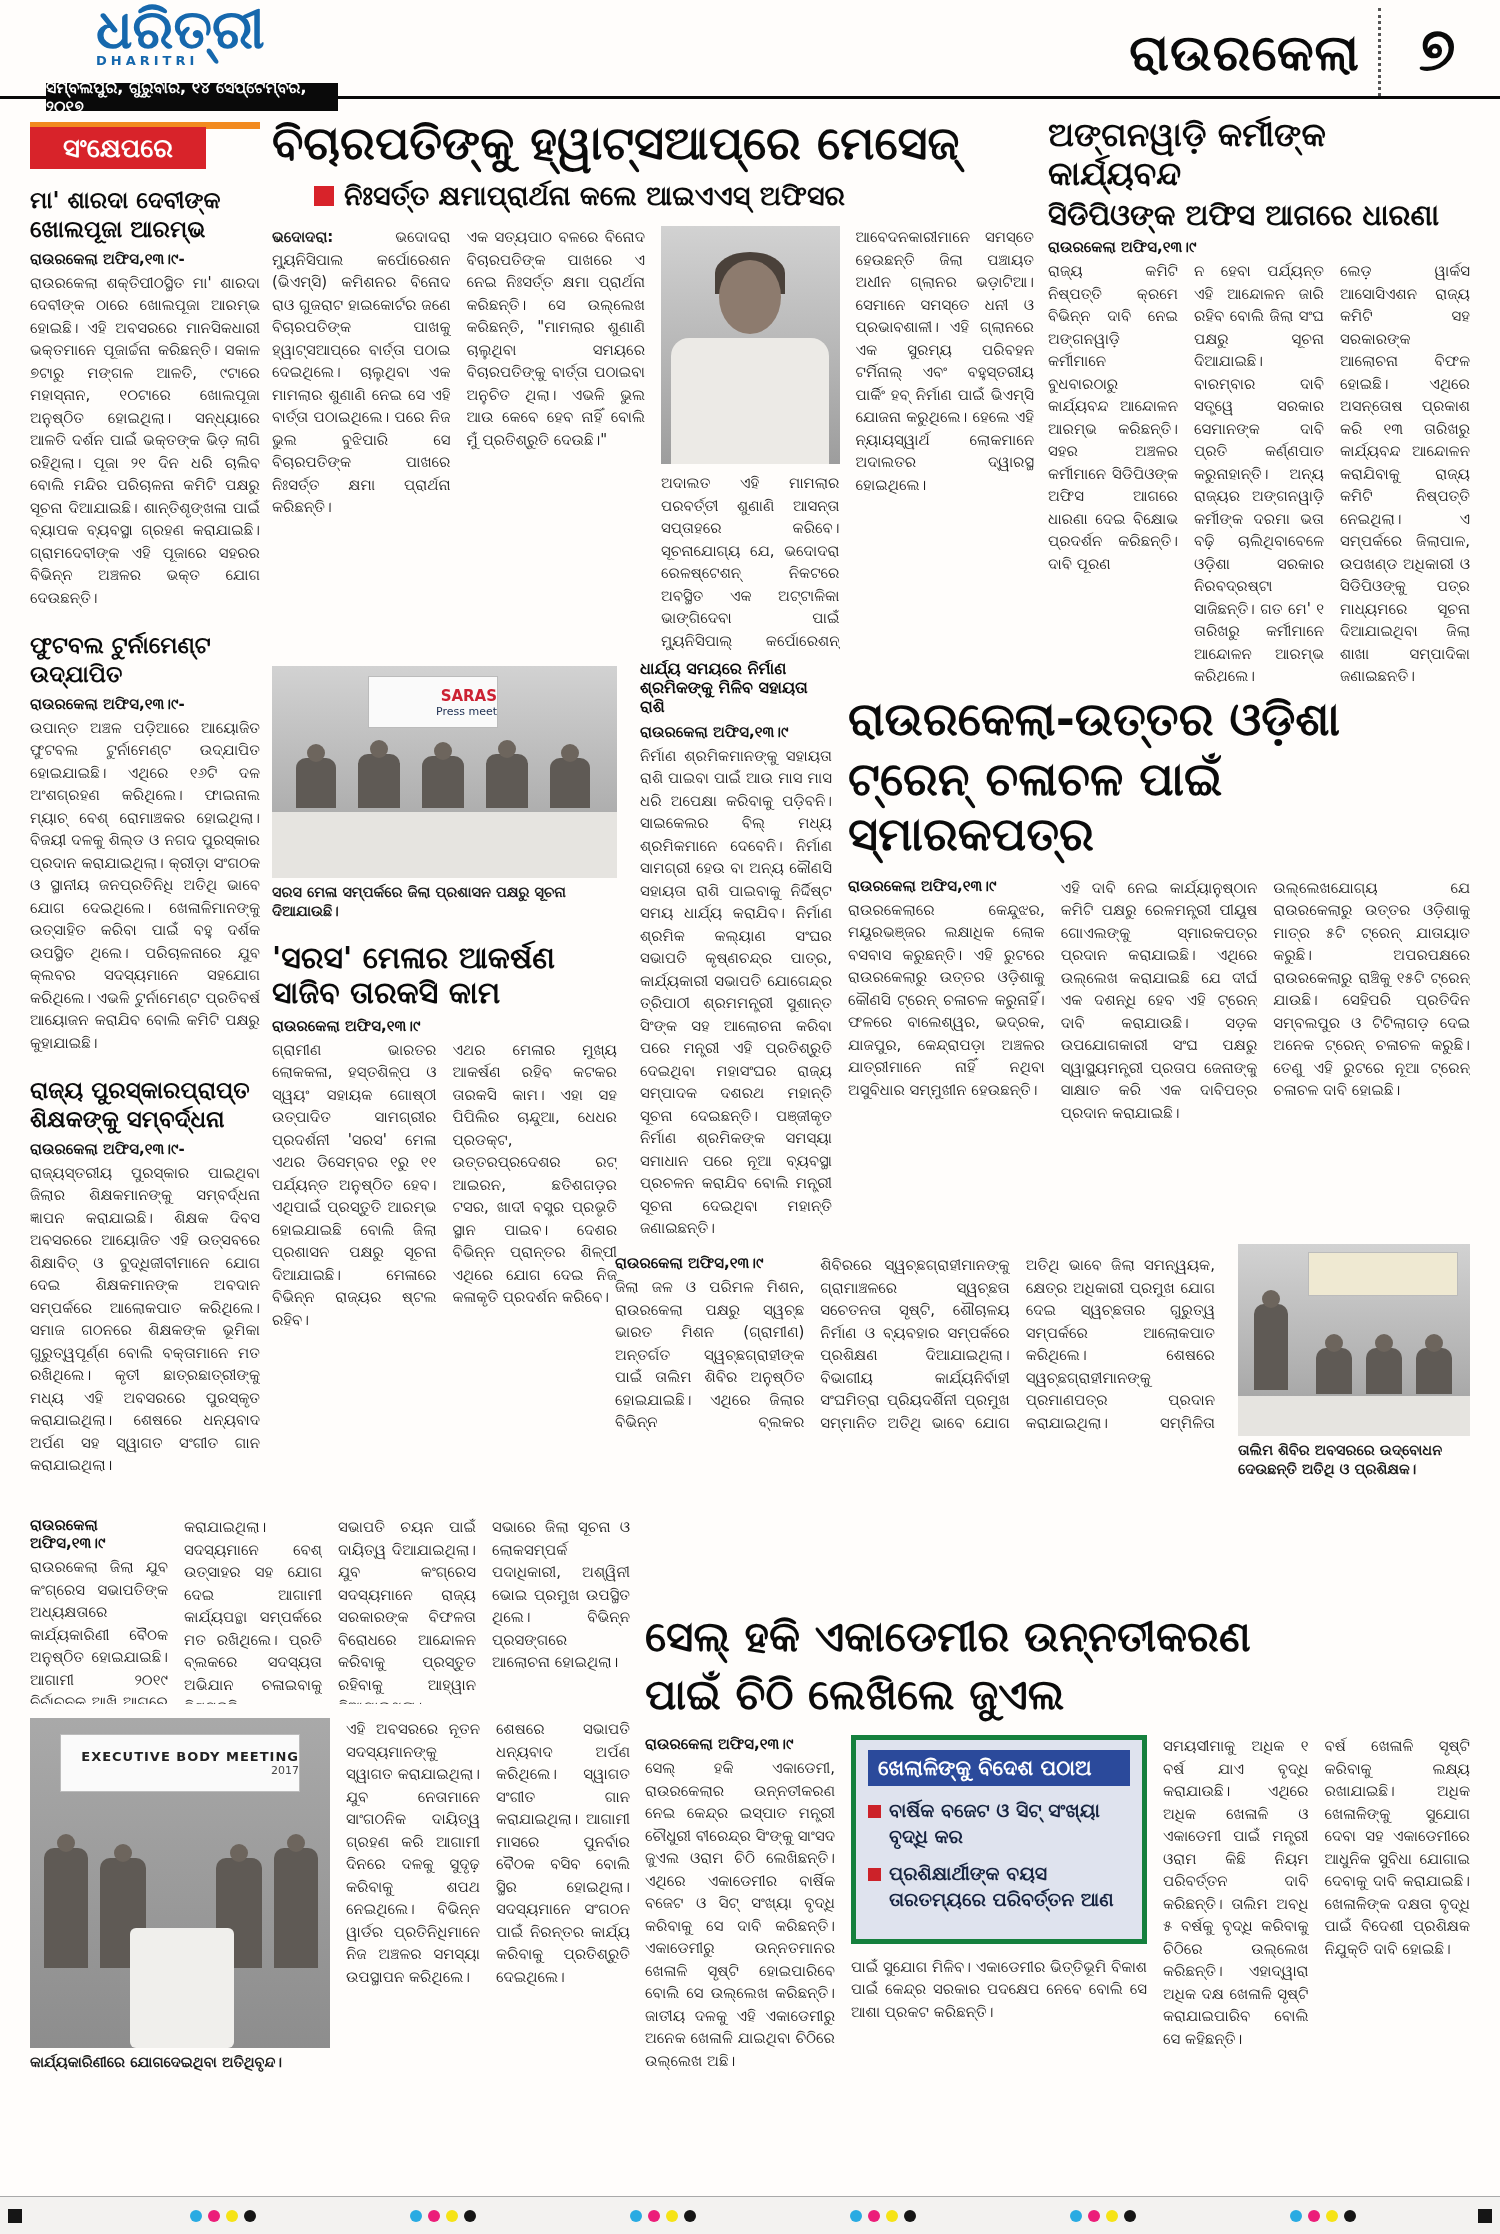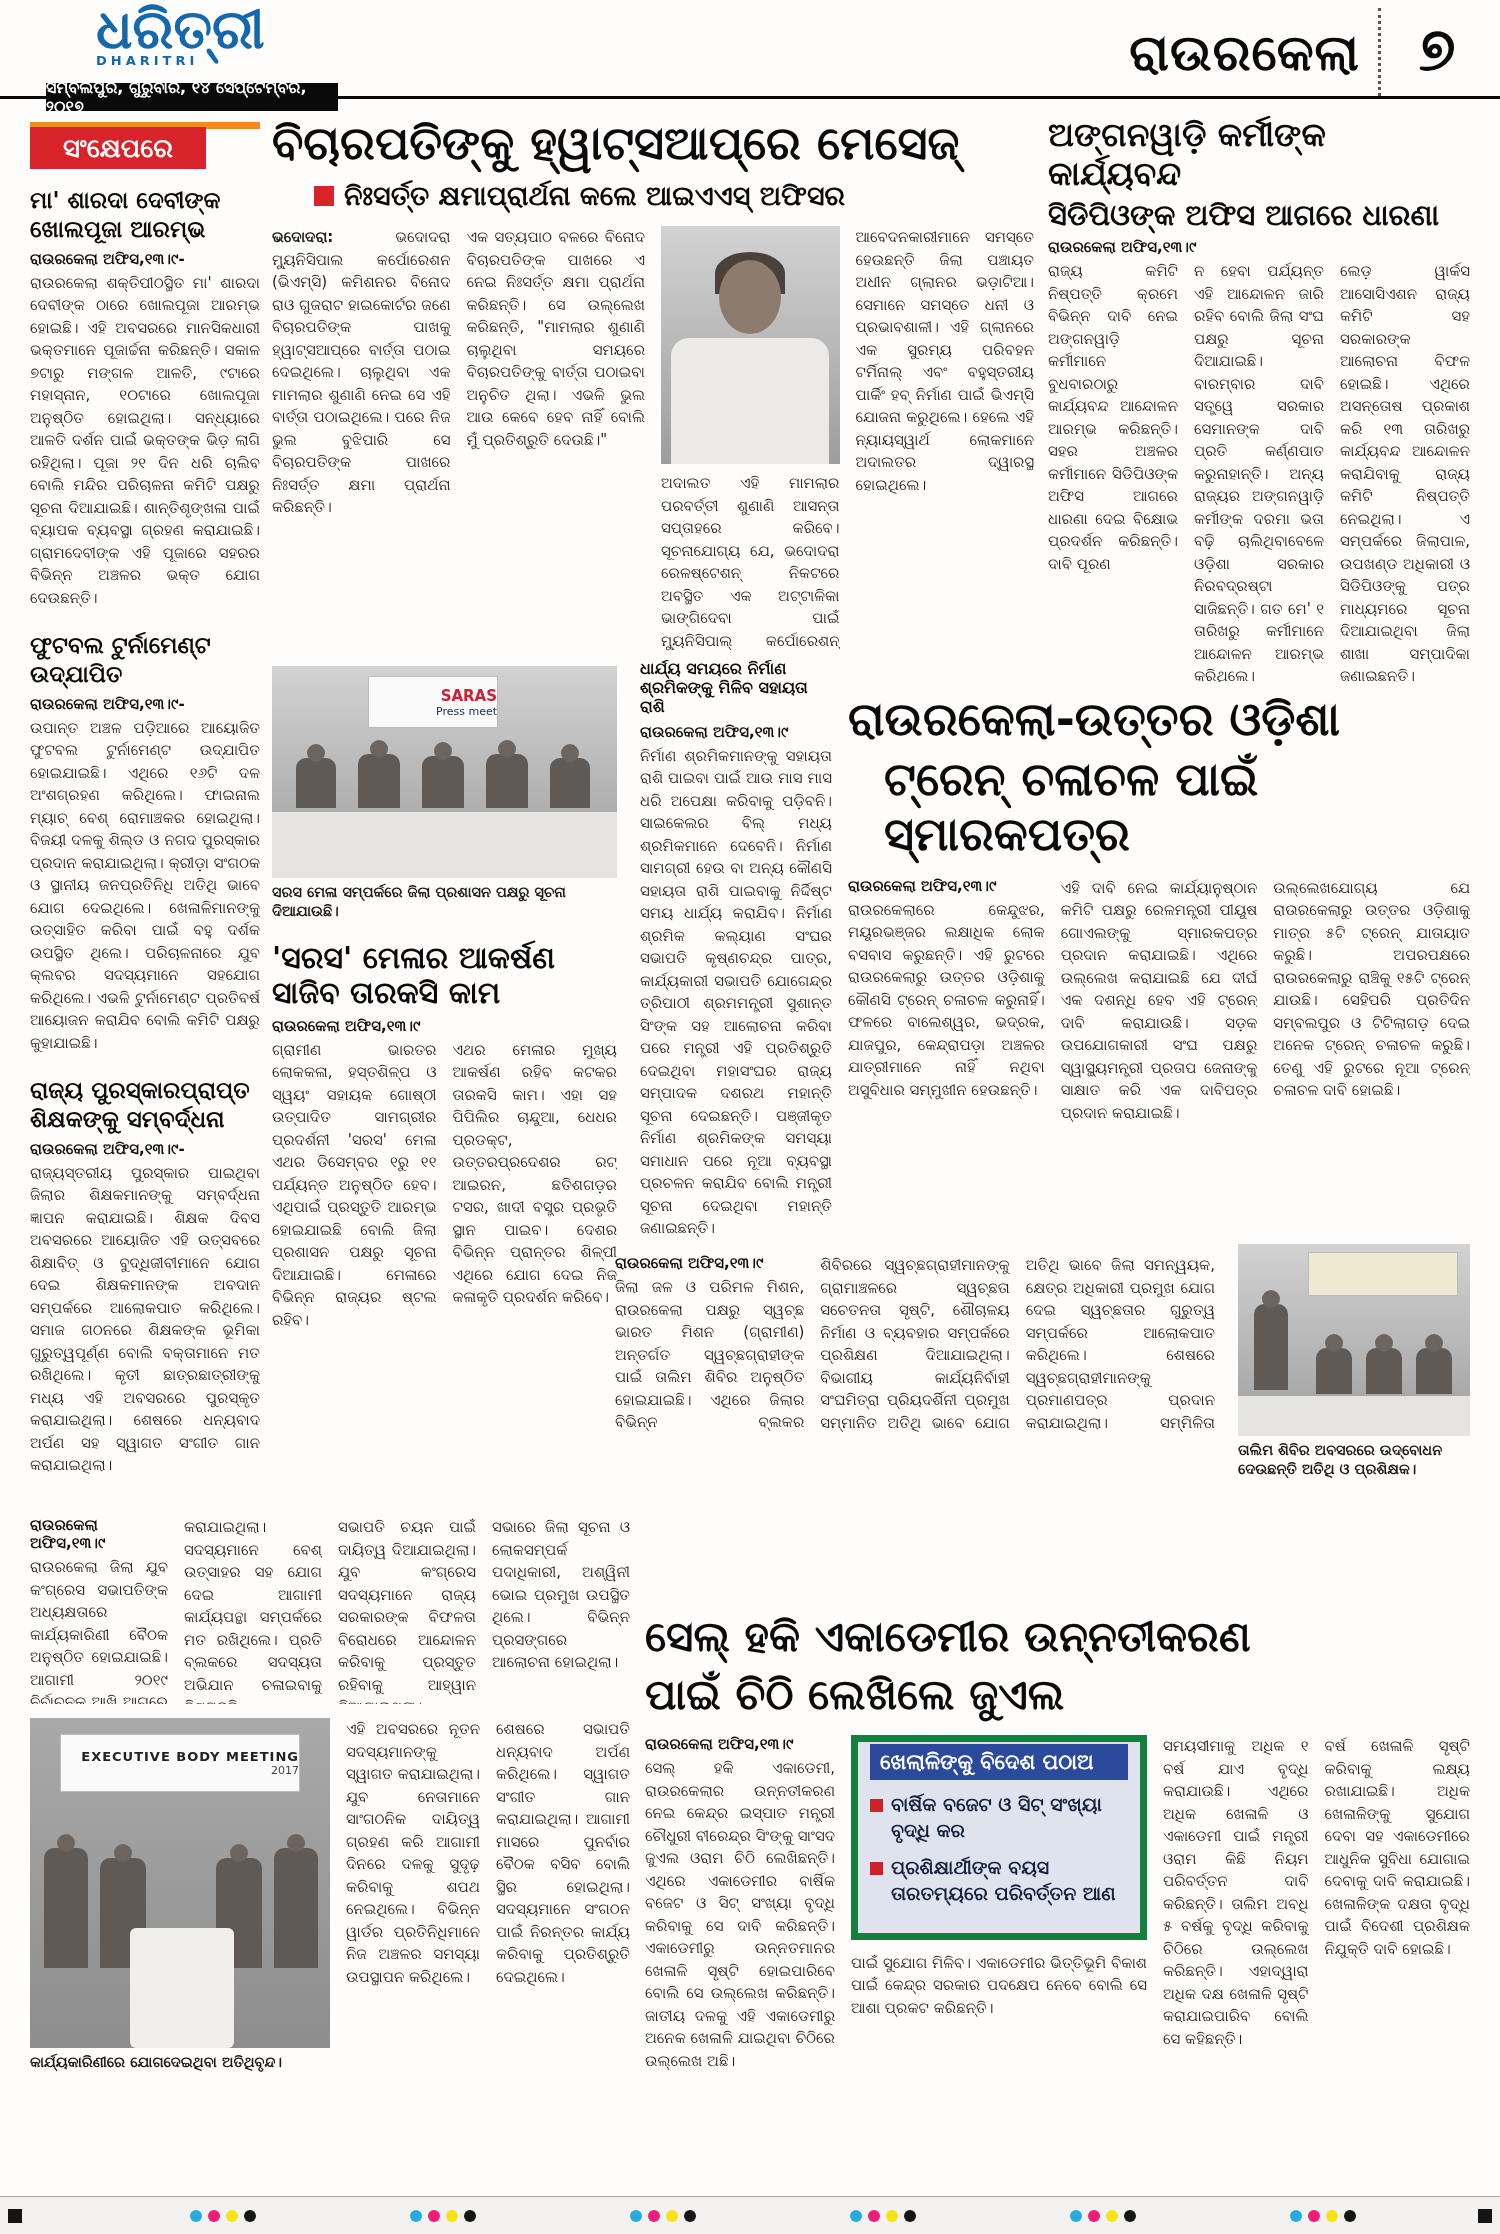--- a/index.html
+++ b/index.html
@@ -52,21 +52,21 @@
   .ph .hair{position:absolute;border-radius:50% 50% 0 0;background:#4a413a;}
   .ph .banner{position:absolute;background:#fafafa;border:1px solid #bbb;display:flex;flex-direction:column;
     align-items:flex-end;justify-content:center;text-align:center;}
   .ph .person{position:absolute;background:#5f5a55;border-radius:10px 10px 0 0;}
   .ph .person:before{content:"";position:absolute;left:50%;top:-14px;transform:translateX(-50%);
     width:18px;height:18px;border-radius:50%;background:#6d655d;}
   .ph .table{position:absolute;background:#e6e4e0;}
   .ph-caption{font-size:14.5px;font-weight:700;margin-top:5px;line-height:1.3;}
 
   
-  .demand-box{background:var(--box-bg);border:7px solid #15803d;padding:2px 12px 14px;}
+  .demand-box{background:var(--box-bg);border:5px solid #15803d;padding:10px 12px 14px;}
   .demand-box .db-title{background:var(--box-blue);color:#fff;font-size:21px;font-weight:700;
     padding:6px 10px;margin-bottom:12px;}
   .demand-box li{list-style:none;display:flex;gap:8px;font-size:19px;font-weight:700;
     color:#16233f;line-height:1.35;margin-bottom:12px;}
   .demand-box li .bq{width:13px;height:13px;background:var(--bullet-red);margin-top:7px;flex:0 0 auto;}
 
   
   .footer-bar{position:absolute;left:0;top:2196px;width:100%;height:38px;background:#f3f2f0;
     border-top:1px solid #a9a9a9;display:flex;align-items:center;}
   .reg-group{display:flex;gap:6px;position:absolute;top:13px;}
@@ -177,21 +177,21 @@
     <div class="dl">ରାଉରକେଲା ଅଫିସ,୧୩।୯</div>
     <div class="cols" style="height:430px;">
       <div class="col body-t">ରାଜ୍ୟ କମିଟି ନିଷ୍ପତ୍ତି କ୍ରମେ ବିଭିନ୍ନ ଦାବି ନେଇ ଅଙ୍ଗନୱାଡ଼ି କର୍ମୀମାନେ ବୁଧବାରଠାରୁ କାର୍ଯ୍ୟବନ୍ଦ ଆନ୍ଦୋଳନ ଆରମ୍ଭ କରିଛନ୍ତି। ସହର ଅଞ୍ଚଳର କର୍ମୀମାନେ ସିଡିପିଓଙ୍କ ଅଫିସ ଆଗରେ ଧାରଣା ଦେଇ ବିକ୍ଷୋଭ ପ୍ରଦର୍ଶନ କରିଛନ୍ତି। ଦାବି ପୂରଣ</div>
       <div class="col body-t">ନ ହେବା ପର୍ଯ୍ୟନ୍ତ ଏହି ଆନ୍ଦୋଳନ ଜାରି ରହିବ ବୋଲି ଜିଲା ସଂଘ ପକ୍ଷରୁ ସୂଚନା ଦିଆଯାଇଛି। ବାରମ୍ବାର ଦାବି ସତ୍ତ୍ୱେ ସରକାର ସେମାନଙ୍କ ଦାବି ପ୍ରତି କର୍ଣ୍ଣପାତ କରୁନାହାନ୍ତି। ଅନ୍ୟ ରାଜ୍ୟର ଅଙ୍ଗନୱାଡ଼ି କର୍ମୀଙ୍କ ଦରମା ଭତା ବଢ଼ି ଚାଲିଥିବାବେଳେ ଓଡ଼ିଶା ସରକାର ନିରବଦ୍ରଷ୍ଟା ସାଜିଛନ୍ତି। ଗତ ମେ' ୧ ତାରିଖରୁ କର୍ମୀମାନେ ଆନ୍ଦୋଳନ ଆରମ୍ଭ କରିଥିଲେ।</div>
       <div class="col body-t">ଲେଡ଼ ୱାର୍କସ ଆସୋସିଏଶନ ରାଜ୍ୟ କମିଟି ସହ ସରକାରଙ୍କ ଆଲୋଚନା ବିଫଳ ହୋଇଛି। ଏଥିରେ ଅସନ୍ତୋଷ ପ୍ରକାଶ କରି ୧୩ ତାରିଖରୁ କାର୍ଯ୍ୟବନ୍ଦ ଆନ୍ଦୋଳନ କରାଯିବାକୁ ରାଜ୍ୟ କମିଟି ନିଷ୍ପତ୍ତି ନେଇଥିଲା। ଏ ସମ୍ପର୍କରେ ଜିଲାପାଳ, ଉପଖଣ୍ଡ ଅଧିକାରୀ ଓ ସିଡିପିଓଙ୍କୁ ପତ୍ର ମାଧ୍ୟମରେ ସୂଚନା ଦିଆଯାଇଥିବା ଜିଲା ଶାଖା ସମ୍ପାଦିକା ଜଣାଇଛନ୍ତି।</div>
     </div>
   </section>
 
   <section class="art" style="left:848px;top:692px;width:622px;height:546px;">
     <div class="hl" style="font-size:46px;">ରାଉରକେଲା-ଉତ୍ତର ଓଡ଼ିଶା</div>
-    <div class="hl" style="font-size:46px;margin-top:6px;margin-left:36px;">ଟ୍ରେନ୍ ଚଳାଚଳ ପାଇଁ ସ୍ମାରକପତ୍ର</div>
+    <div class="hl" style="font-size:46px;margin-top:6px;">ଟ୍ରେନ୍ ଚଳାଚଳ ପାଇଁ ସ୍ମାରକପତ୍ର</div>
     <div class="cols" style="margin-top:16px;height:360px;">
       <div class="col">
         <div class="dl" style="margin-top:0;">ରାଉରକେଲା ଅଫିସ,୧୩।୯</div>
         <div class="body-t">ରାଉରକେଲାରେ କେନ୍ଦୁଝର, ମୟୂରଭଞ୍ଜର ଲକ୍ଷାଧିକ ଲୋକ ବସବାସ କରୁଛନ୍ତି। ଏହି ରୁଟରେ ରାଉରକେଲାରୁ ଉତ୍ତର ଓଡ଼ିଶାକୁ କୌଣସି ଟ୍ରେନ୍ ଚଳାଚଳ କରୁନାହିଁ। ଫଳରେ ବାଲେଶ୍ୱର, ଭଦ୍ରକ, ଯାଜପୁର, କେନ୍ଦ୍ରାପଡ଼ା ଅଞ୍ଚଳର ଯାତ୍ରୀମାନେ ନାହିଁ ନଥିବା ଅସୁବିଧାର ସମ୍ମୁଖୀନ ହେଉଛନ୍ତି।</div>
       </div>
       <div class="col body-t">ଏହି ଦାବି ନେଇ କାର୍ଯ୍ୟାନୁଷ୍ଠାନ କମିଟି ପକ୍ଷରୁ ରେଳମନ୍ତ୍ରୀ ପୀୟୂଷ ଗୋଏଲଙ୍କୁ ସ୍ମାରକପତ୍ର ପ୍ରଦାନ କରାଯାଇଛି। ଏଥିରେ ଉଲ୍ଲେଖ କରାଯାଇଛି ଯେ ଦୀର୍ଘ ଏକ ଦଶନ୍ଧି ହେବ ଏହି ଟ୍ରେନ୍ ଦାବି କରାଯାଉଛି। ସଡ଼କ ଉପଯୋଗକାରୀ ସଂଘ ପକ୍ଷରୁ ସ୍ୱାସ୍ଥ୍ୟମନ୍ତ୍ରୀ ପ୍ରତାପ ଜେନାଙ୍କୁ ସାକ୍ଷାତ କରି ଏକ ଦାବିପତ୍ର ପ୍ରଦାନ କରାଯାଇଛି।</div>
       <div class="col body-t">ଉଲ୍ଲେଖଯୋଗ୍ୟ ଯେ ରାଉରକେଲାରୁ ଉତ୍ତର ଓଡ଼ିଶାକୁ ମାତ୍ର ୫ଟି ଟ୍ରେନ୍ ଯାତାୟାତ କରୁଛି। ଅପରପକ୍ଷରେ ରାଉରକେଲାରୁ ରାଞ୍ଚିକୁ ୧୫ଟି ଟ୍ରେନ୍ ଯାଉଛି। ସେହିପରି ପ୍ରତିଦିନ ସମ୍ବଲପୁର ଓ ଟିଟିଲାଗଡ଼ ଦେଇ ଅନେକ ଟ୍ରେନ୍ ଚଳାଚଳ କରୁଛି। ତେଣୁ ଏହି ରୁଟରେ ନୂଆ ଟ୍ରେନ୍ ଚଳାଚଳ ଦାବି ହୋଇଛି।</div>
     </div>
   </section>
 

